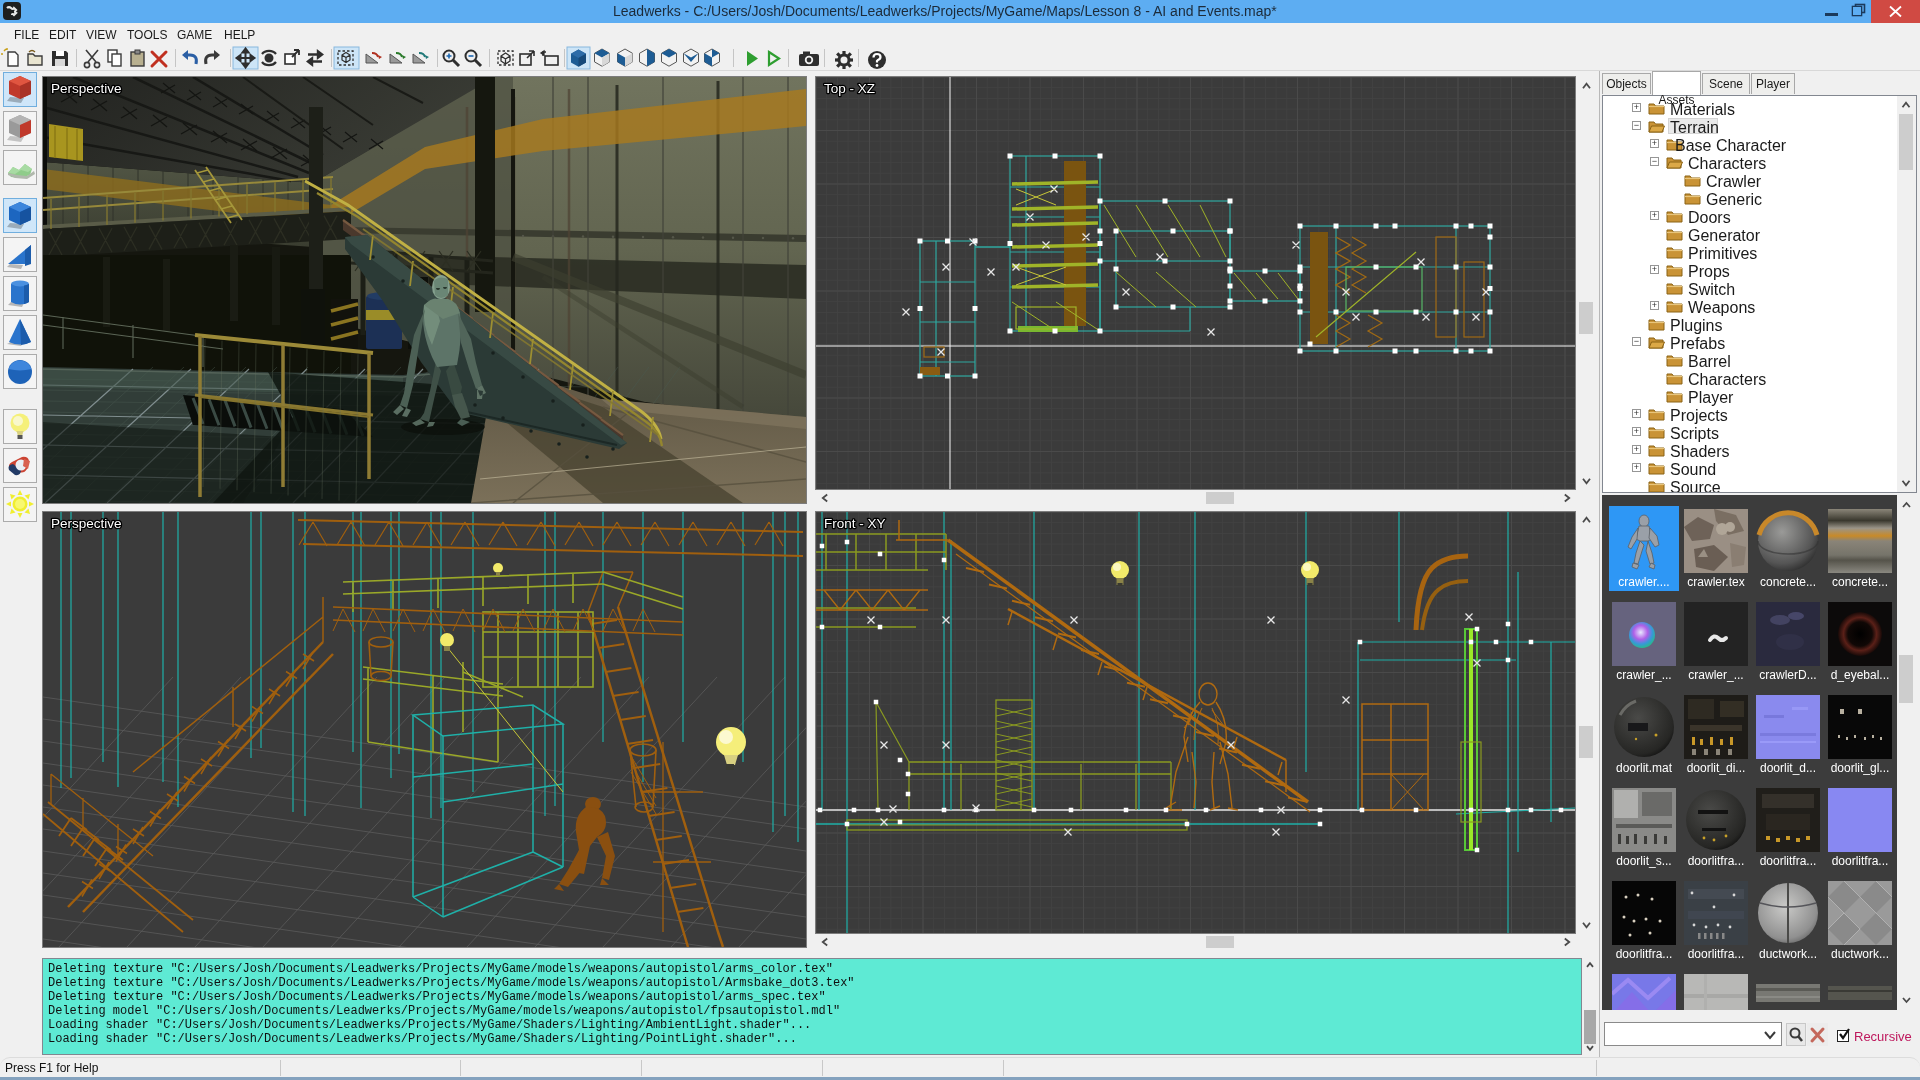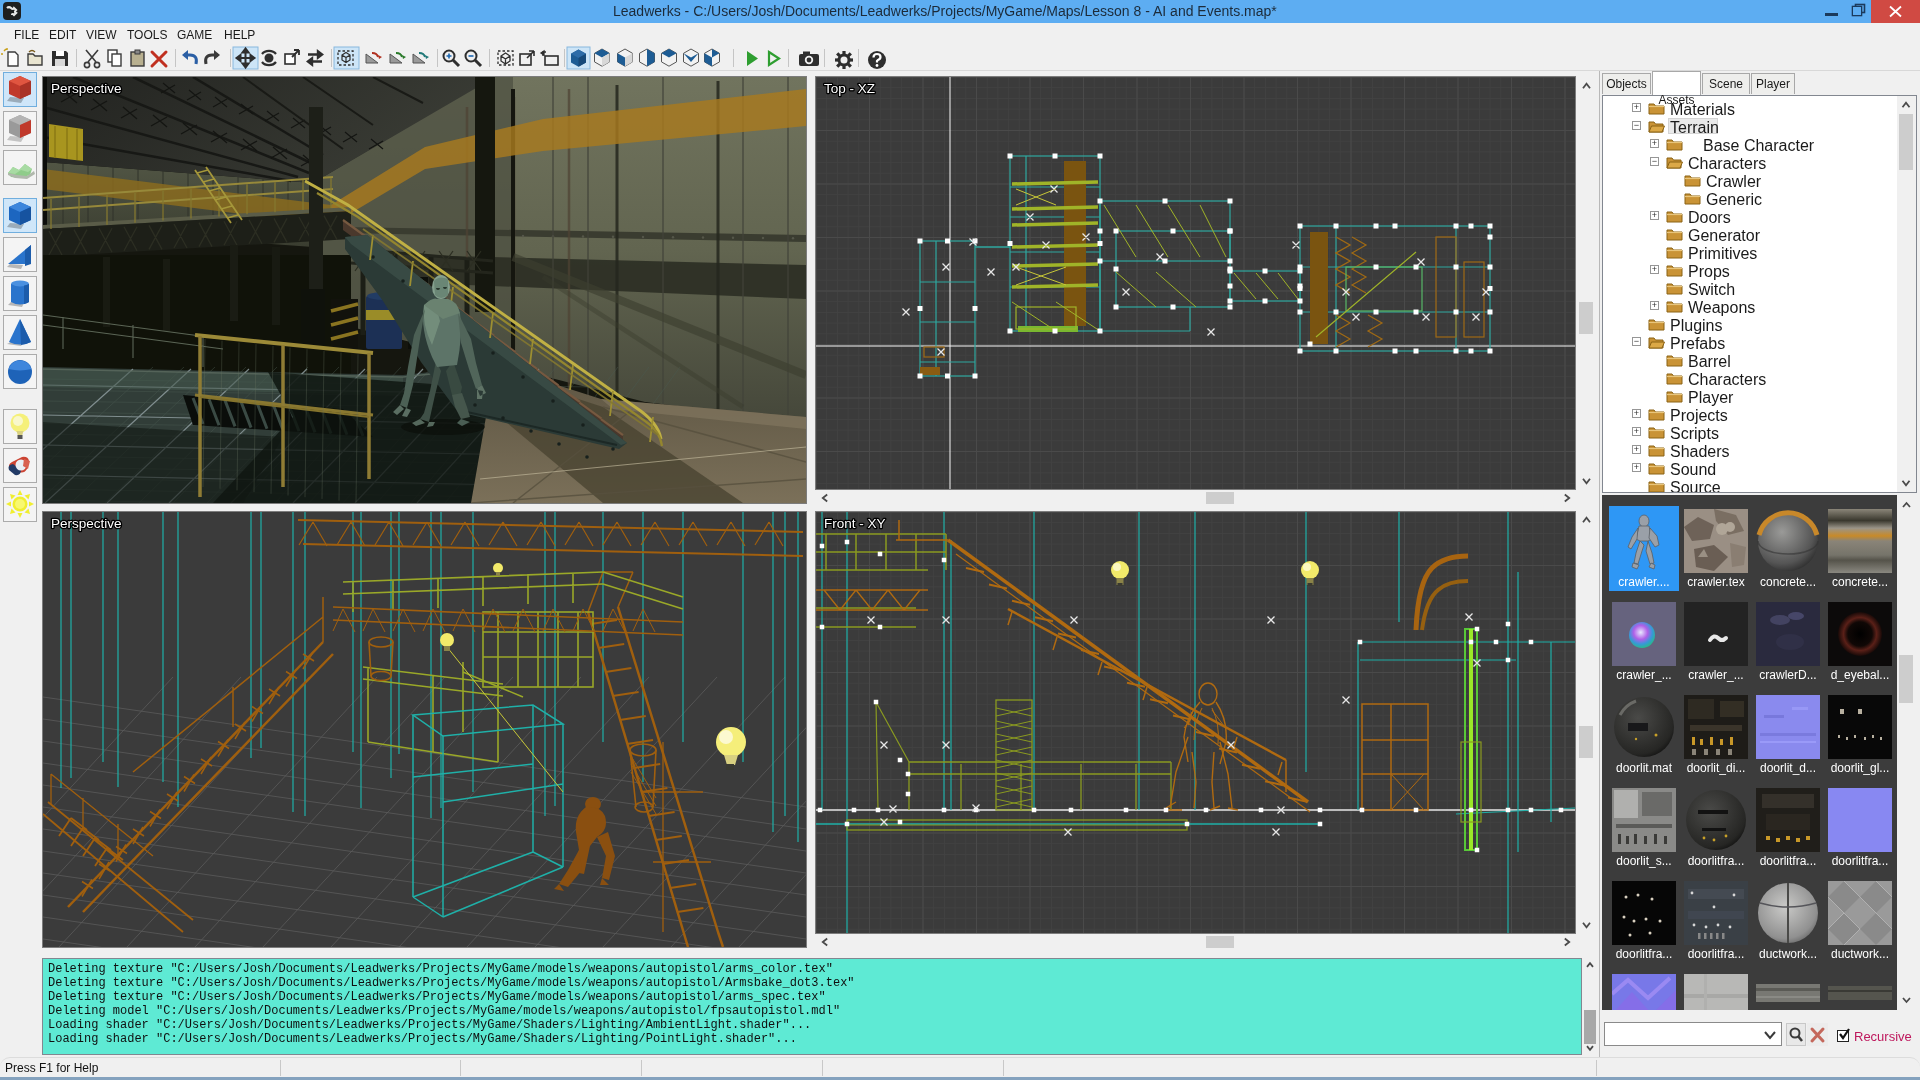--- a/index.html
+++ b/index.html
@@ -851,21 +851,21 @@
           <path d="M1 3 L6 3 L7.5 5 L15 5 L15 13 L1 13 Z" fill="#c99336" stroke="#8a6215" stroke-width="1"></path>
           <path d="M3.5 7 L16.5 7 L14 13 L1 13 Z" fill="#dba847" stroke="#8a6215" stroke-width="1"></path>
         </svg>
 <div class="abs" style="left:65px;top:22px;width:50px;height:16px;background:#e9e9e9;border:1px solid #d4d4d4"></div>
 <div class="trow" style="left:67px;top:23px">Terrain</div>
 <div class="pm" style="left:47px;top:43px">+</div>
 <svg class="abs" style="left:63px;top:41px" width="17" height="14" viewBox="0 0 17 14">
           <path d="M1 3 L6 3 L7.5 5 L16 5 L16 13 L1 13 Z" fill="#c99336" stroke="#8a6215" stroke-width="1"></path>
           <path d="M1 5.5 L16 5.5" stroke="#e8c57c" stroke-width="1.2"></path>
         </svg>
-<div class="trow" style="left:100px;top:41px">Base Character</div>
+<div class="trow" style="left:72px;top:41px">Base Character</div>
 <div class="pm" style="left:47px;top:61px">−</div>
 <svg class="abs" style="left:63px;top:59px" width="17" height="14" viewBox="0 0 17 14">
           <path d="M1 3 L6 3 L7.5 5 L15 5 L15 13 L1 13 Z" fill="#c99336" stroke="#8a6215" stroke-width="1"></path>
           <path d="M3.5 7 L16.5 7 L14 13 L1 13 Z" fill="#dba847" stroke="#8a6215" stroke-width="1"></path>
         </svg>
 <div class="trow" style="left:85px;top:59px">Characters</div>
 <svg class="abs" style="left:81px;top:77px" width="17" height="14" viewBox="0 0 17 14">
           <path d="M1 3 L6 3 L7.5 5 L16 5 L16 13 L1 13 Z" fill="#c99336" stroke="#8a6215" stroke-width="1"></path>
           <path d="M1 5.5 L16 5.5" stroke="#e8c57c" stroke-width="1.2"></path>
         </svg>

